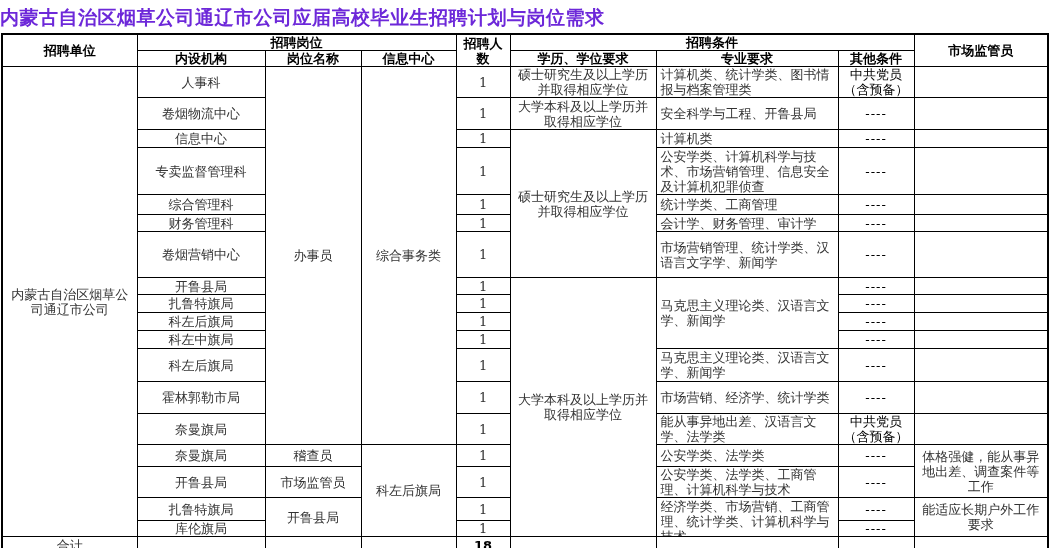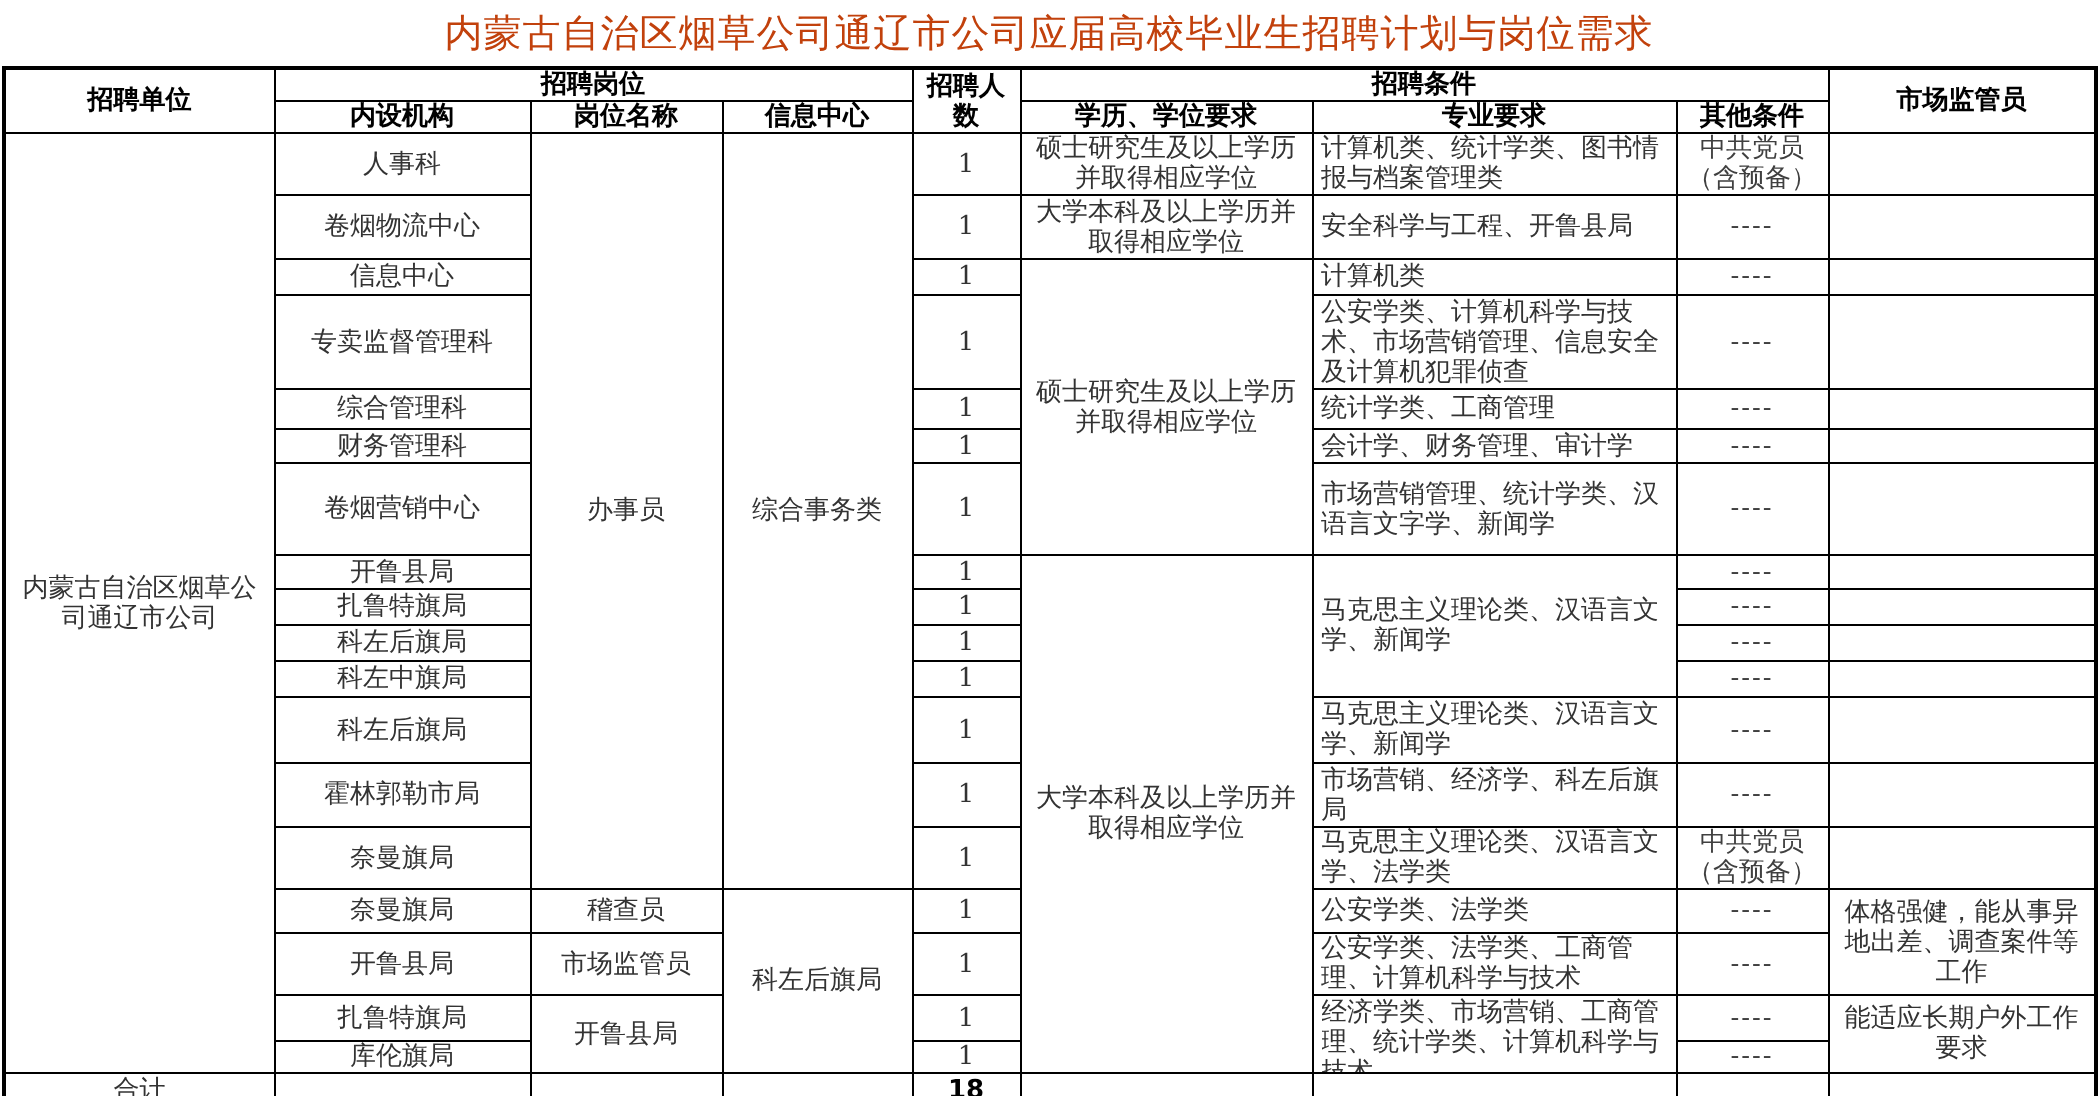--- a/index.html
+++ b/index.html
@@ -3,40 +3,40 @@
 <meta charset="utf-8">
 <style>
   html,body{margin:0;padding:0;}
   body{
     width:1049px;height:548px;background:#fff;overflow:hidden;
     font-family:"DejaVu Serif","Liberation Serif",serif;
     color:#333;
   }
   .page{width:1049px;height:548px;position:relative;}
   .doc-title{
-    text-align:center;font-family:"DejaVu Sans","Liberation Sans",sans-serif;
-    font-weight:400;font-size:19px;color:#c2410c;padding-top:5px;line-height:24px;
+    font-family:"DejaVu Sans","Liberation Sans",sans-serif;
+    font-weight:700;font-size:19px;color:#6d28d9;padding-top:5px;line-height:24px;
     letter-spacing:0.5px;
   }
   table.sheet{
     border-collapse:collapse;table-layout:fixed;
     margin:4px 0 0 1px;width:1046px;
     border:2px solid #000;
   }
   .sheet th,.sheet td{
     border:1px solid #000;
     font-size:13px;line-height:15px;
     padding:0 2px;
     text-align:center;vertical-align:middle;
     overflow:hidden;
     word-break:break-all;
   }
   .sheet th{font-weight:bold;color:#000;padding:0 1px;}
   td.major{text-align:left;padding:0 4px;}
-  td.other{padding:0 1px;color:#404040;text-align:center;}
+  td.other{padding:0 1px;color:#000000;text-align:center;}
   .dash{color:#555;letter-spacing:1px;white-space:nowrap;}
   td.count{color:#333;}
   .clip{max-height:37px;overflow:hidden;text-align:left;}
   td.total-value{font-weight:bold;color:#000;font-family:"DejaVu Sans","Liberation Sans",sans-serif;font-size:13px;}
 </style>
 </head>
 <body>
 
 <div class="page">
   <div class="doc-title">内蒙古自治区烟草公司通辽市公司应届高校毕业生招聘计划与岗位需求</div>
@@ -168,29 +168,29 @@
         <td>科左后旗局</td>
         <td class="count">1</td>
         <td class="major">马克思主义理论类、汉语言文学、新闻学</td>
         <td class="other dash">----</td>
         <td></td>
       </tr>
 
       <tr style="height:32px">
         <td>霍林郭勒市局</td>
         <td class="count">1</td>
-        <td class="major">市场营销、经济学、科左后旗局</td>
+        <td class="major">市场营销、经济学、统计学类</td>
         <td class="other dash">----</td>
         <td></td>
       </tr>
 
       <tr style="height:29px">
         <td>奈曼旗局</td>
         <td class="count">1</td>
-        <td class="major">马克思主义理论类、汉语言文学、法学类</td>
+        <td class="major">能从事异地出差、汉语言文学、法学类</td>
         <td class="other">中共党员（含预备）</td>
         <td></td>
       </tr>
 
       <tr style="height:22px">
         <td>奈曼旗局</td>
         <td>稽查员</td>
         <td rowspan="4">科左后旗局</td>
         <td class="count">1</td>
         <td class="major">公安学类、法学类</td>

